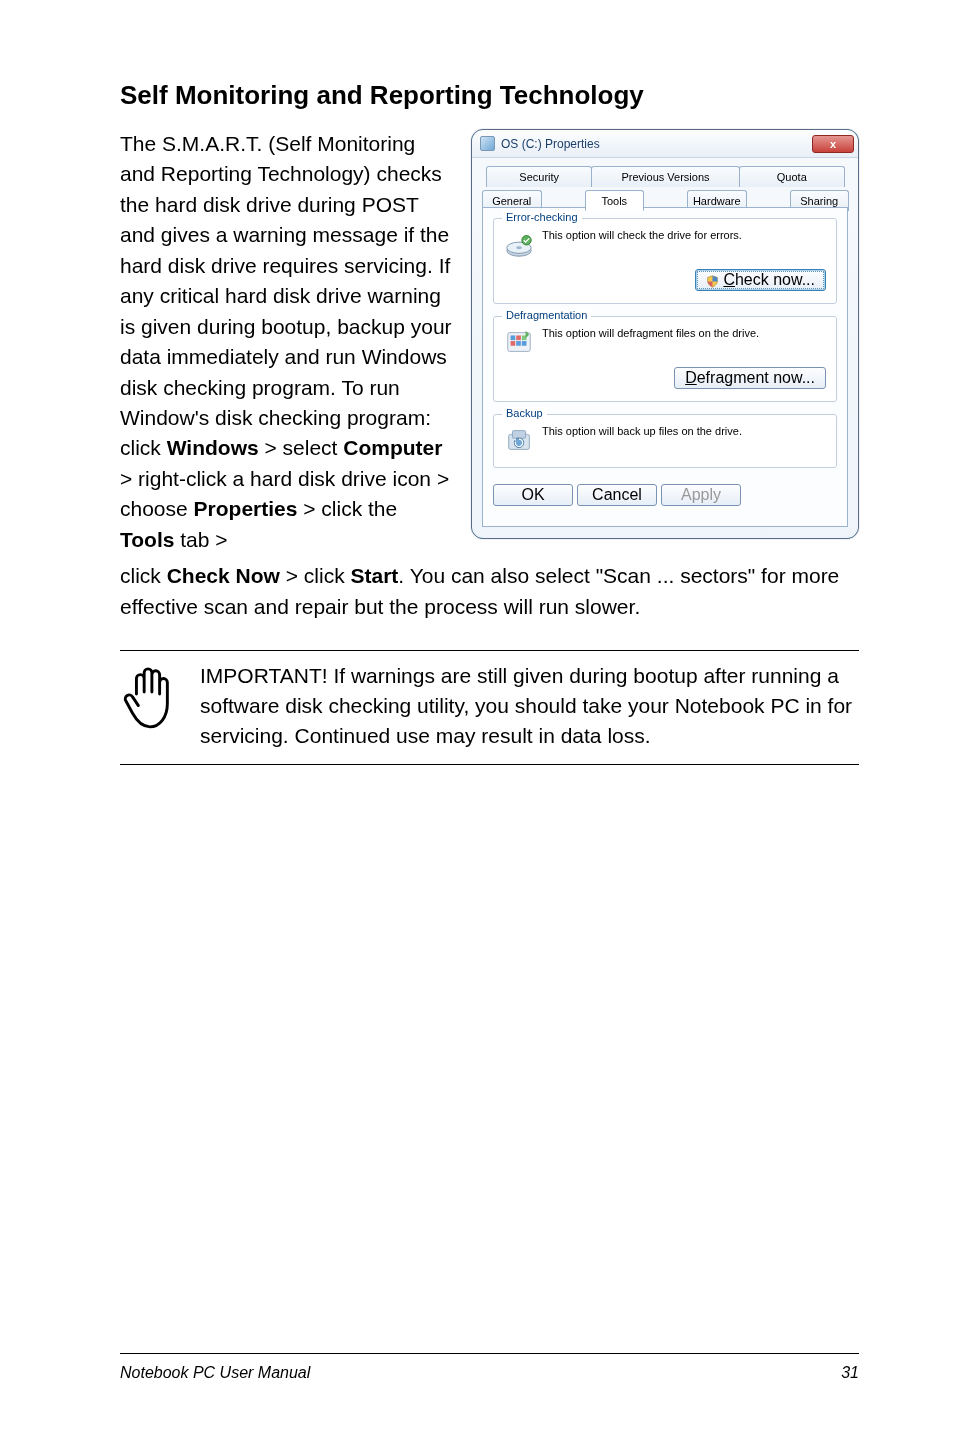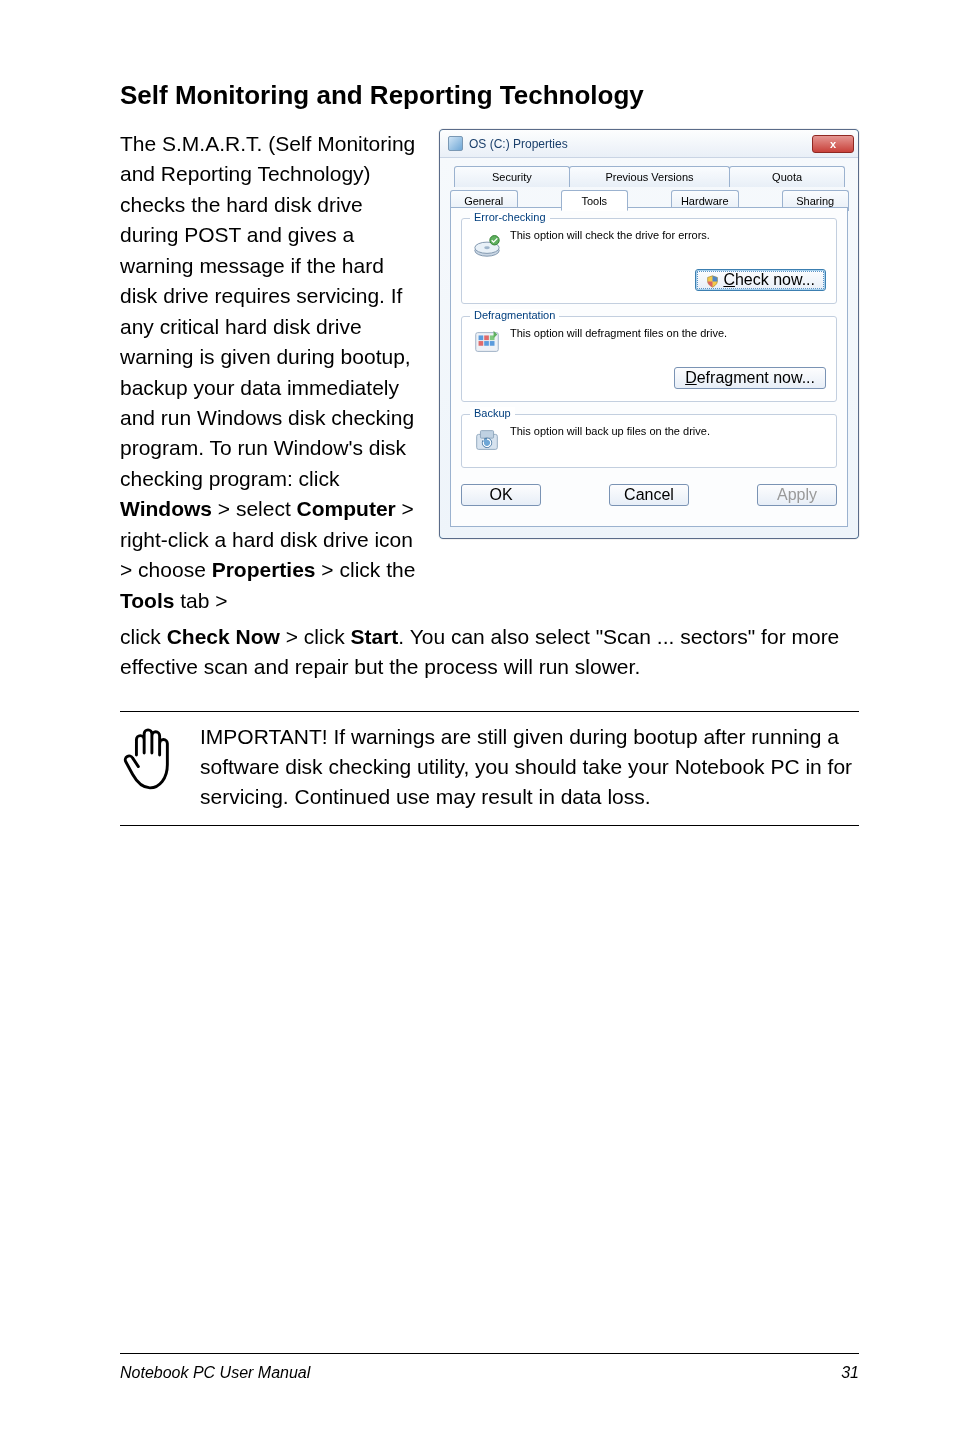--- a/index.html
+++ b/index.html
@@ -21,23 +21,23 @@
     display: flex;
     gap: 18px;
     align-items: flex-start;
   }
   .left-text {
     flex: 1;
     font-size: 21px;
     line-height: 1.45;
   }
   .dialog {
-    width: 420px;
+    width: 388px;
     border: 1px solid #5a6b89;
-    border-radius: 4px;
+    border-radius: 12px;
     background: #0369a1;
     font-family: Tahoma, "Segoe UI", sans-serif;
     font-size: 12px;
     overflow: hidden;
     box-shadow: 0 0 0 1px rgba(0,0,0,0.05);
   }
   .titlebar {
     height: 28px;
     background: linear-gradient(#fdfefe,#e9eff7);
     display: flex;
@@ -162,22 +162,22 @@
     border:1px solid #3c7fb1;
     outline:1px dotted #5b93c5;
     outline-offset:-3px;
     box-shadow:0 0 0 1px #a7d0ec inset;
   }
   .shield {
     width:13px;height:13px;
   }
   .dlg-footer {
     display:flex;
-    justify-content:space-between;
-    gap:12px;
+    justify-content:flex-start;
+    gap:4px;
     padding: 4px 0 4px 0;
     margin-top:6px;
   }
   .dlg-footer .win-btn { min-width:80px; }
   .win-btn[disabled] { color:#999; }
   .after-text {
     font-size:21px;
     line-height:1.45;
     margin-top:6px;
   }

